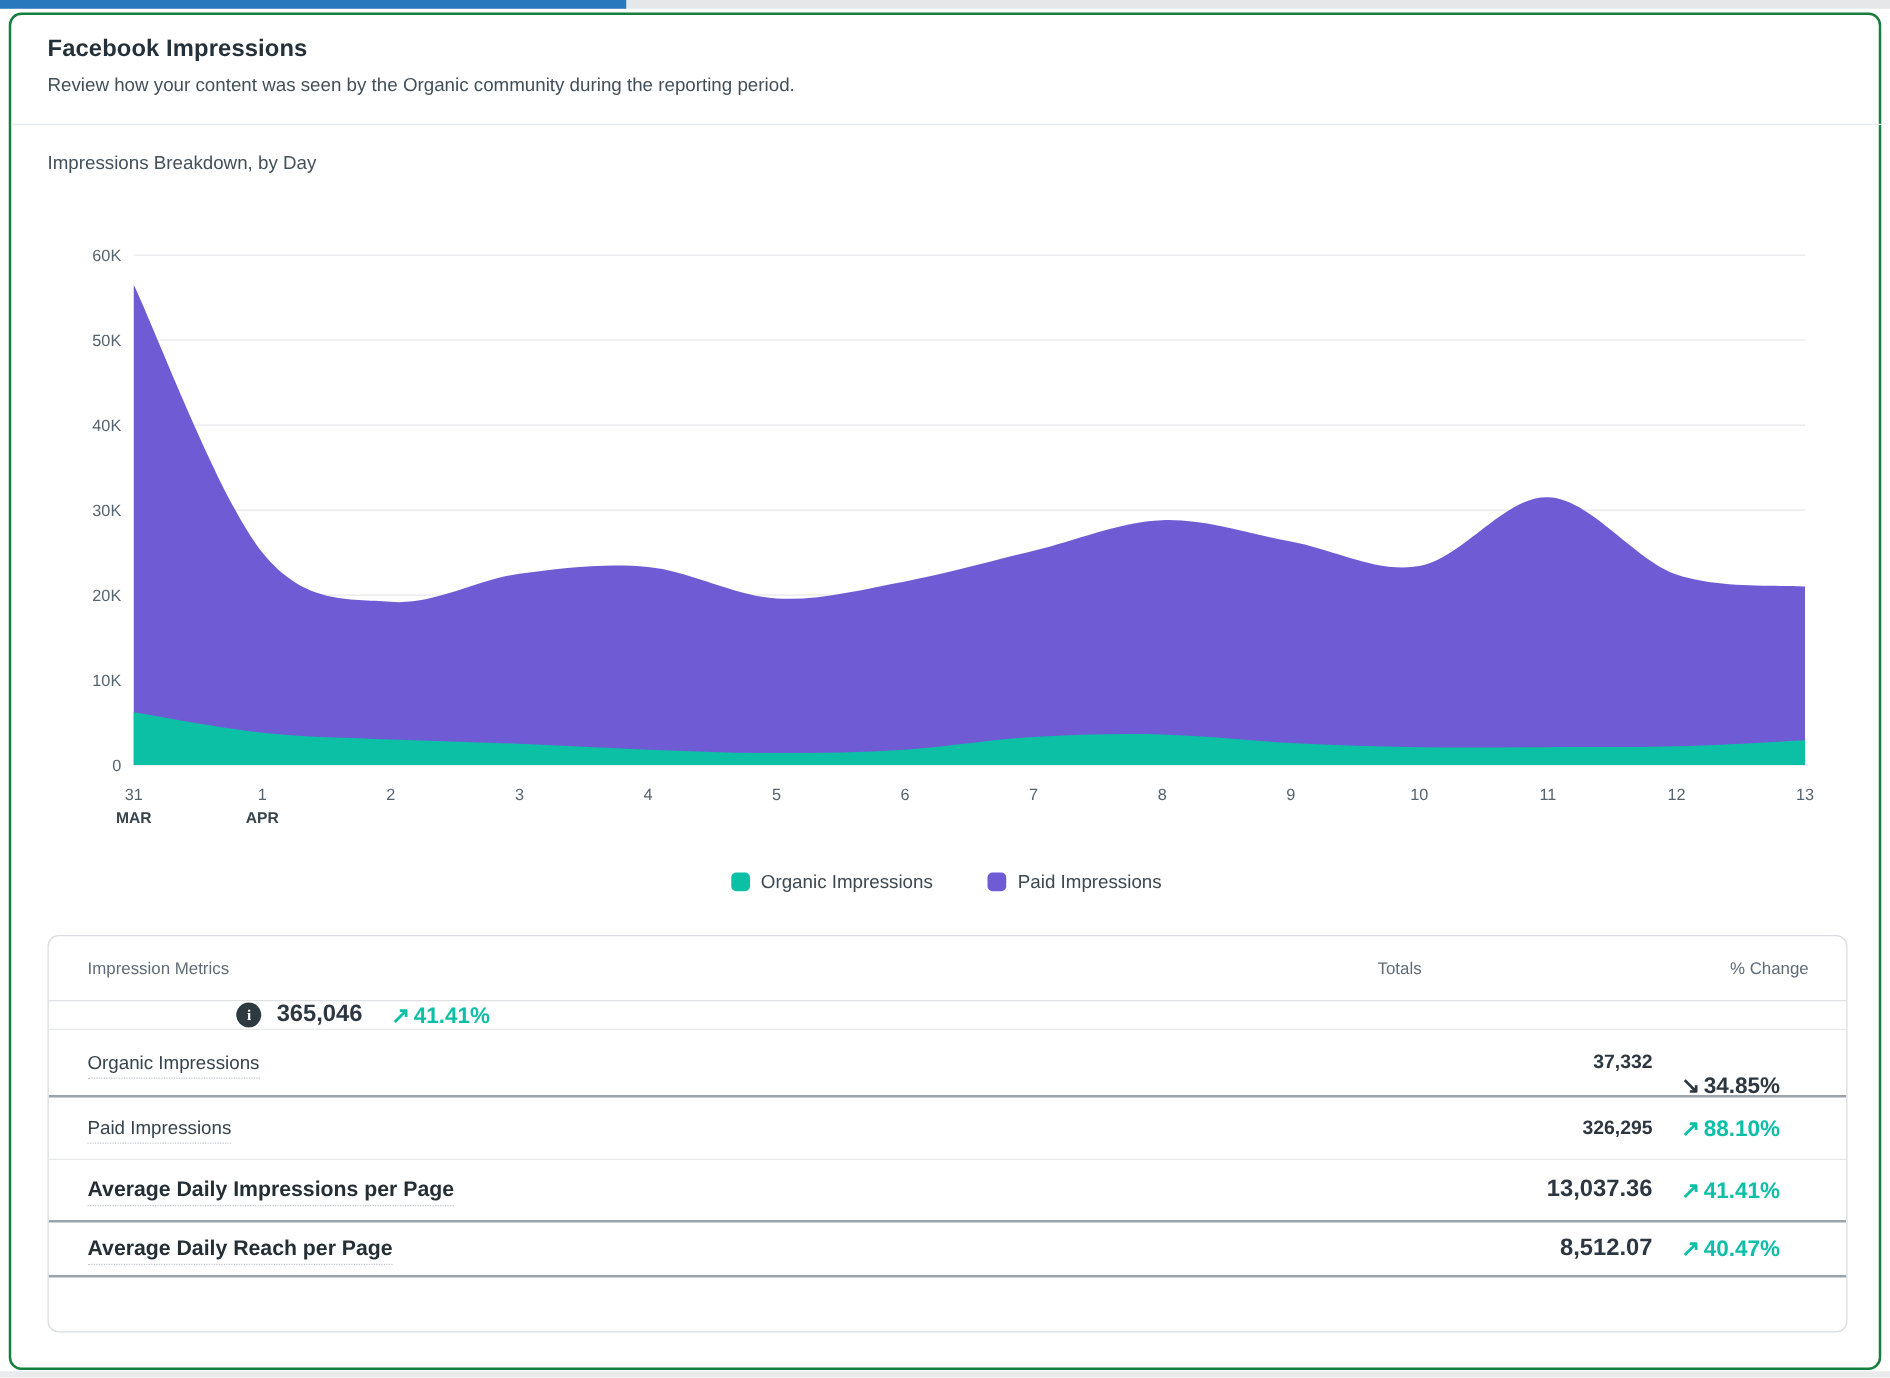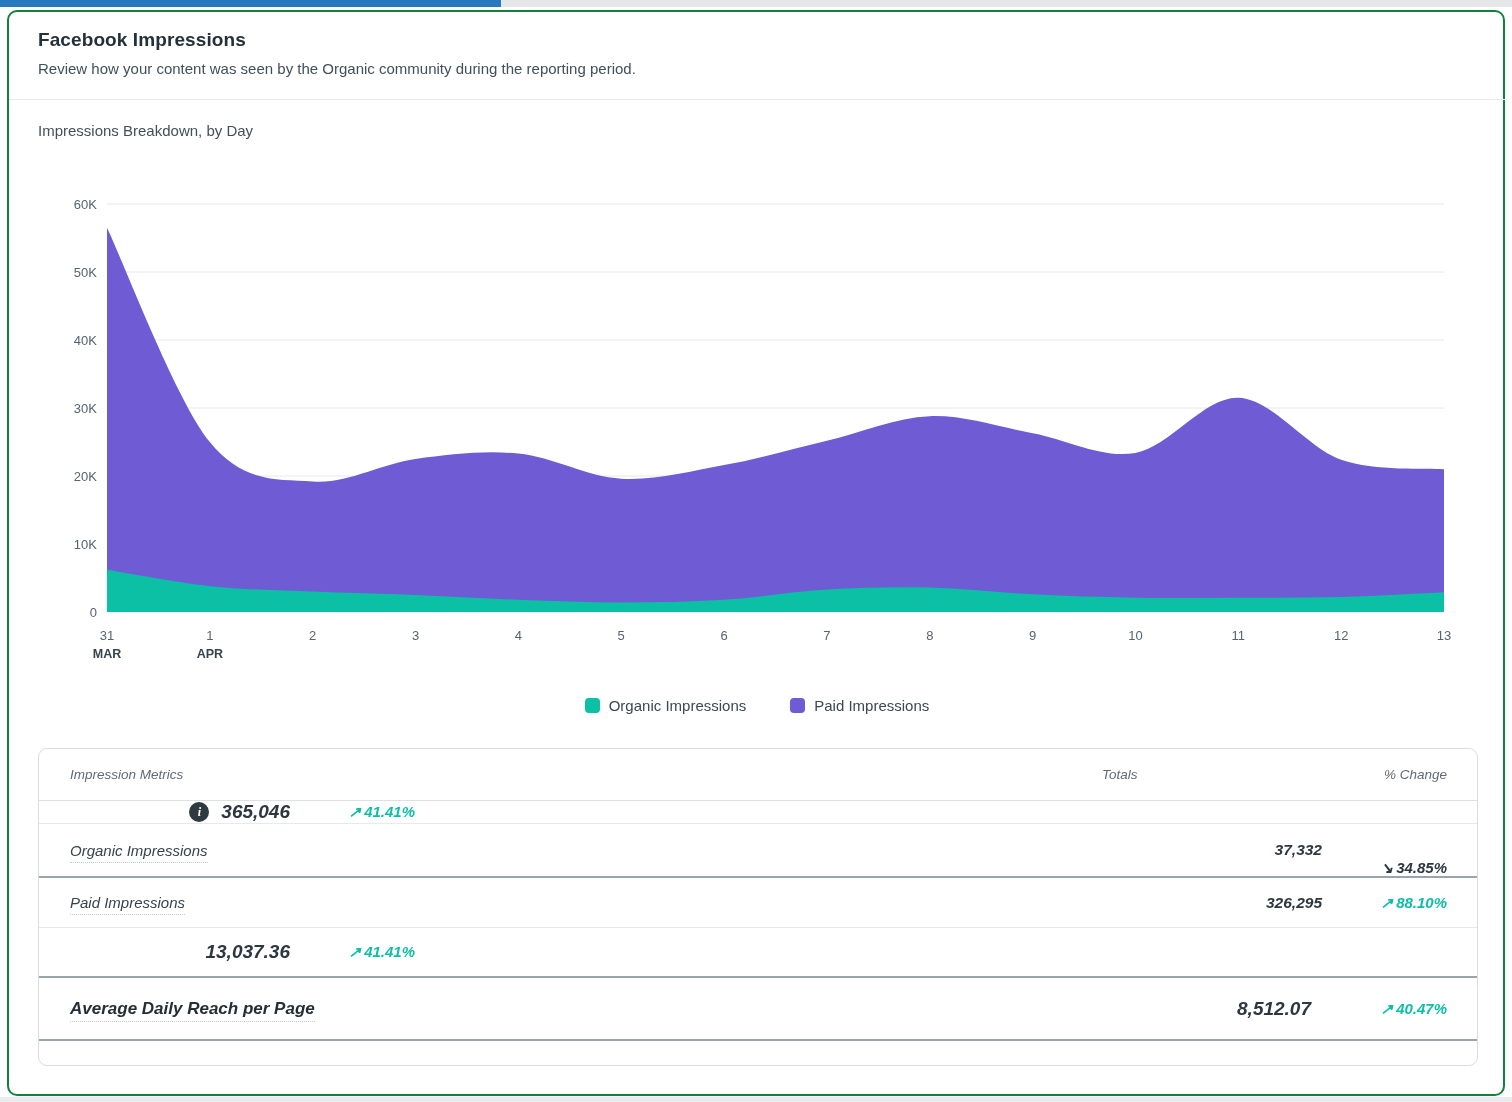--- a/index.html
+++ b/index.html
@@ -21,37 +21,37 @@
   .chart-title { position:absolute; left:29px; top:110px; font-size:15px; color:#42505a; }
 
   .chart-svg { position:absolute; left:0; top:140px; width:1496px; height:530px; }
 
   .legend { position:absolute; left:0; top:685px; width:1496px; display:flex; justify-content:center; gap:44px; }
   .legend-item { display:flex; align-items:center; gap:9px; cursor:default; }
   .legend-swatch { width:15px; height:15px; border-radius:4px; }
   .legend-label { font-size:15px; color:#3c4852; }
 
   .table-card { position:absolute; left:29px; top:736px; width:1440px; height:318px;
-                border:1px solid #d9dde1; border-radius:9px; background:#fff; overflow:hidden;font-style:italic; }
+                border:1px solid #d9dde1; border-radius:9px; background:#fff; overflow:hidden; }
   .t-head { display:flex; align-items:center; height:52px; padding:0 30px 0 31px; border-bottom:1px solid #dde1e4; }
   .t-head .c-label { flex:1; font-size:13.5px; color:#5f6b76; }
   .t-head .c-val   { width:220px; text-align:left; font-size:13.5px; color:#5f6b76; }
   .t-head .c-chg   { width:125px; text-align:right; font-size:13.5px; color:#5f6b76; }
 
   .t-row { display:flex; align-items:center; padding:0 30px 0 31px; border-bottom:1px solid #e7e9eb; }
   .t-row .c-label { flex:1; font-size:15px; color:#37434c; }
   .t-row .c-val { width:220px; display:flex; align-items:center; justify-content:flex-end; gap:12px;
                   font-size:15.5px; font-weight:600; color:#2d3741; }
-  .t-row .c-chg { width:125px; text-align:right; font-size:15px; font-weight:600; }
+  .t-row .c-chg { width:125px; text-align:center; font-size:18px; font-weight:600; }
   .t-row.bold .c-label { font-size:17px; font-weight:700; color:#242e35; }
   .t-row.bold .c-val { font-size:19px; font-weight:700; }
   .t-row:nth-of-type(2) { height:54px; border-bottom:2px solid #9ba3ab; }
   .t-row:nth-of-type(3) { height:50px; }
   .t-row:nth-of-type(4) { height:50px; border-bottom:2px solid #9ba3ab; }
-  .t-row:nth-of-type(5) { height:63px; border-bottom:2px solid #9ba3ab;gap:11px; }
+  .t-row:nth-of-type(5) { height:44px; border-bottom:2px solid #9ba3ab; }
   .t-row:nth-of-type(6) { height:56px; border-bottom:none; }
 
   .metric-label { border-bottom:1px dotted #c3cad0; padding-bottom:3px; cursor:default; }
 
   .chg-up { color:#0cbfa6; }
   .chg-down { color:#2d3741;margin-top:36px; }
   .chg-arrow { margin-right:3px; }
 
   .info-icon { display:inline-flex; align-items:center; justify-content:center;
                width:20px; height:20px; border-radius:50%; background:#2d3b41;
@@ -156,20 +156,21 @@
     <div class="c-val">
 
       <span class="val-text">326,295</span>
     </div>
     <div class="c-chg chg-up">
       <span class="chg-arrow">↗</span><span class="chg-text">88.10%</span>
     </div>
   </div>
 
   <div class="t-row bold">
+    <div class="c-label"><span class="metric-label">Average Daily Impressions per Page</span></div>
     <div class="c-val">
 
       <span class="val-text">13,037.36</span>
     </div>
     <div class="c-chg chg-up">
       <span class="chg-arrow">↗</span><span class="chg-text">41.41%</span>
     </div>
   </div>
 
   <div class="t-row bold">

